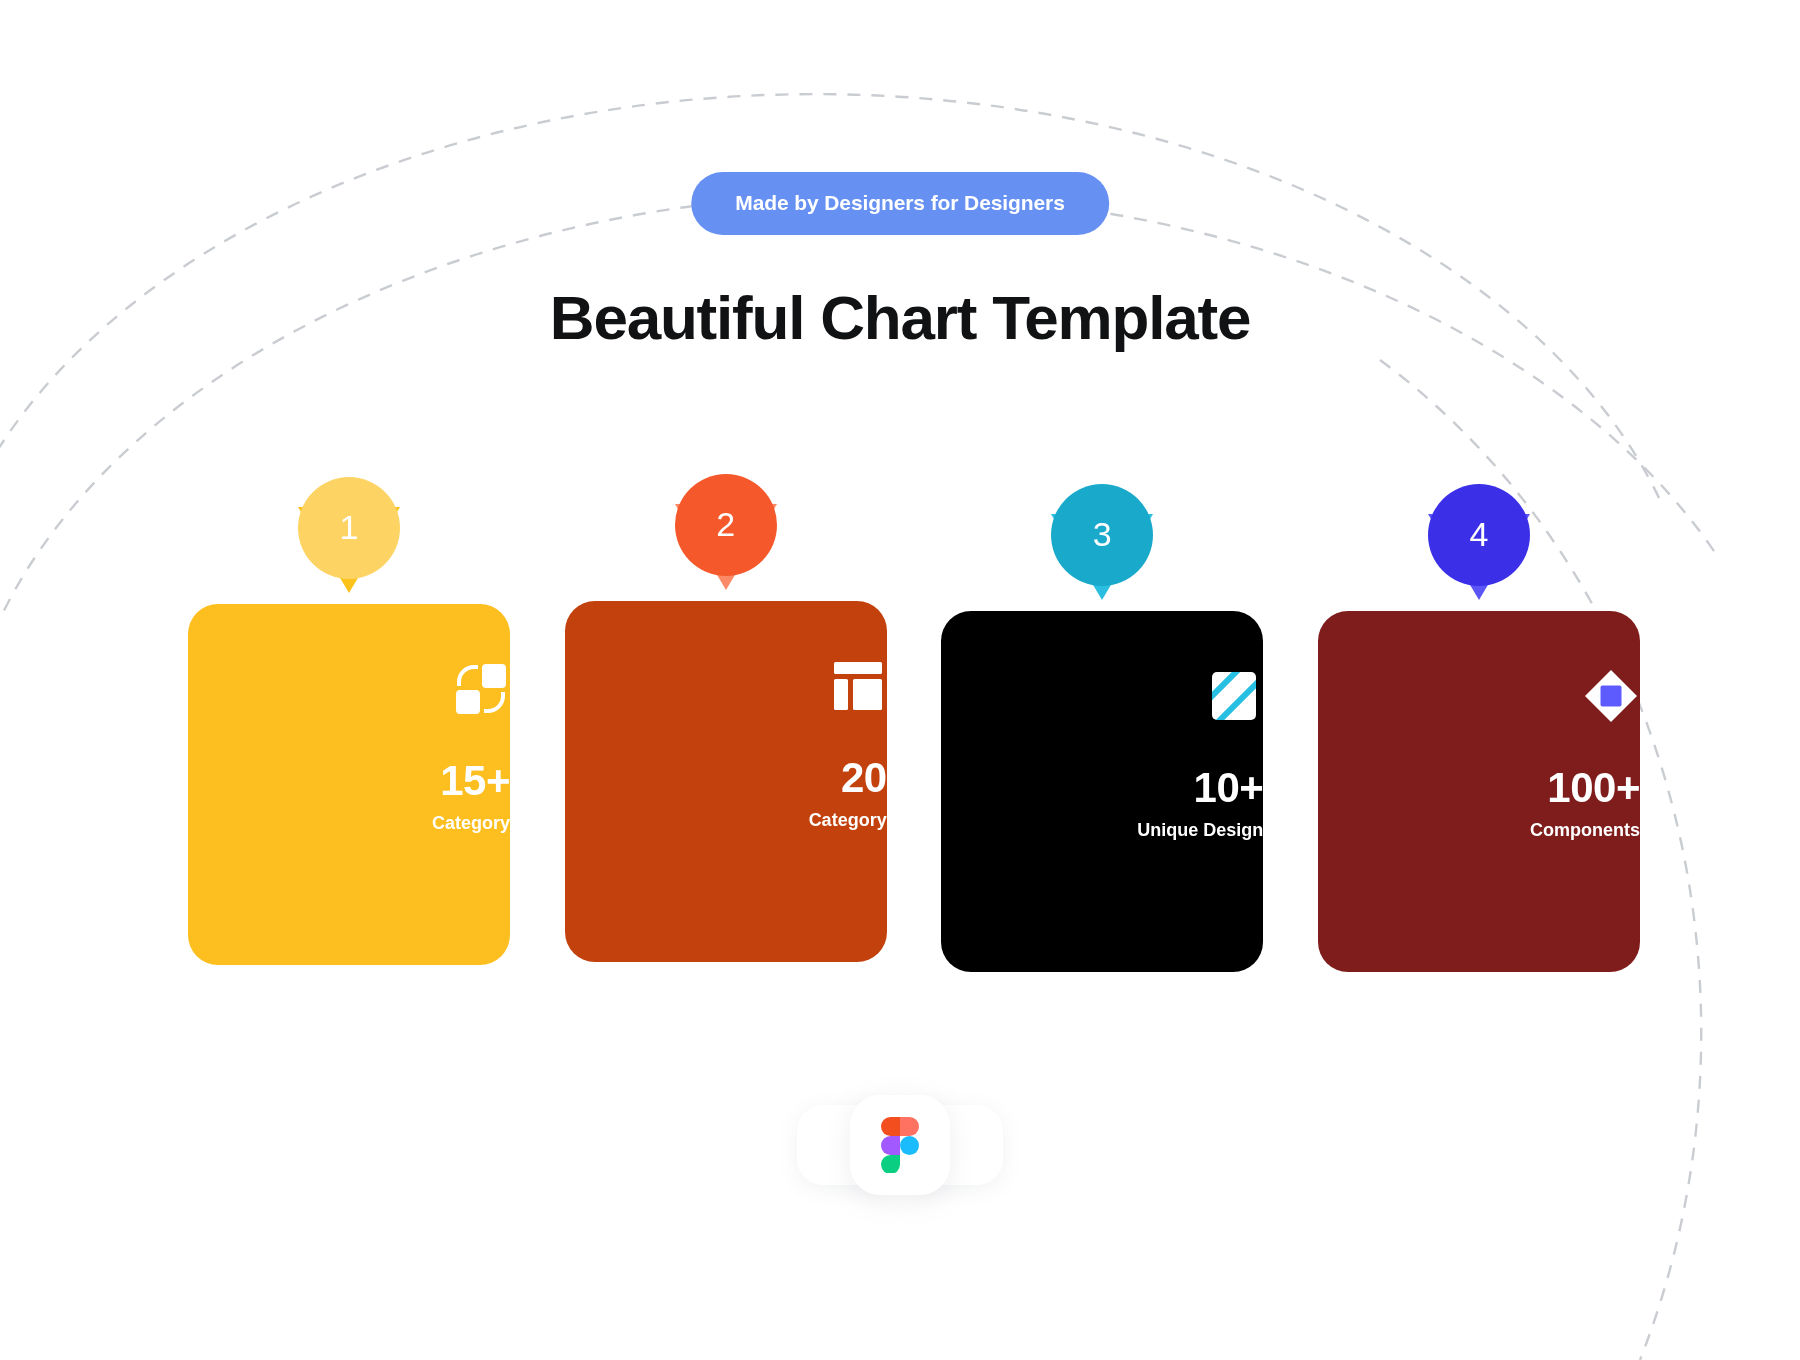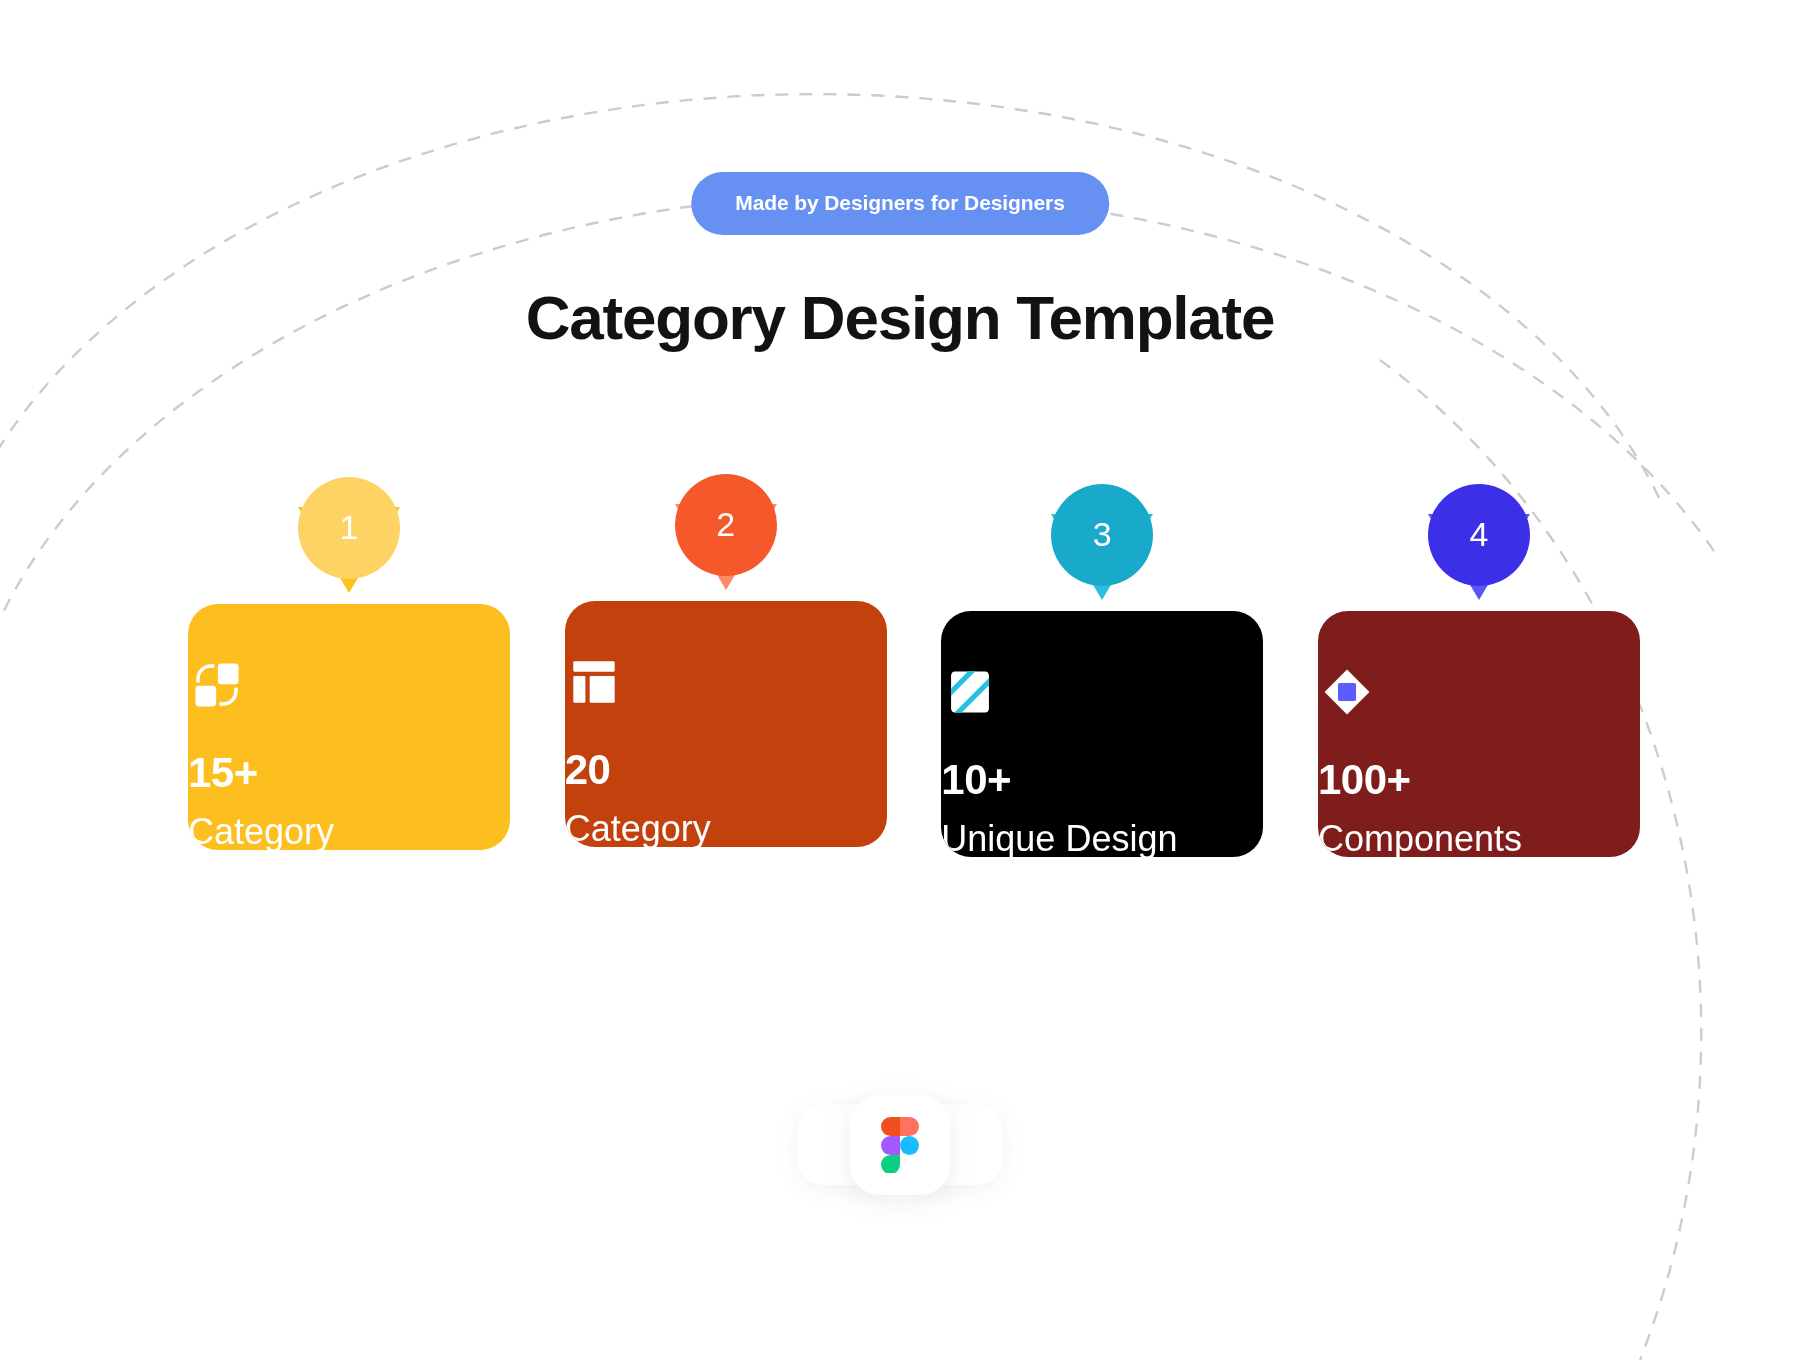--- a/index.html
+++ b/index.html
@@ -97,45 +97,45 @@
     font-size:34px;
     font-weight:normal;
     line-height:1;
     padding-bottom:2px;
   }
 
   
   .card {
     position:relative;
     width:322px;
-    height:246px;
+    height:361px;
     border-radius:30px;
     display:flex;
     flex-direction:column;
-    align-items:flex-start;
+    align-items:flex-end;
     overflow:hidden;
   }
   .card-icon {
     margin-top:56px;
     width:58px;
     height:58px;
   }
   .card-value {
     margin-top:42px;
     color:#ffffff;
     font-size:42px;
     font-weight:bold;
     line-height:1;
     letter-spacing:-0.5px;
   }
   .card-label {
-    margin-top:20px;
-    color:#ffffff;
-    font-size:36px;
-    font-weight:normal;
+    margin-top:12px;
+    color:#ffffff;
+    font-size:18px;
+    font-weight:bold;
     line-height:1;
   }
 
   
   .card-wrap.c1 { margin-top:0px; }
   .card-wrap.c2 { margin-top:-3px; }
   .card-wrap.c3 { margin-top:7px; }
   .card-wrap.c4 { margin-top:7px; }
 
   
@@ -176,21 +176,21 @@
 <body>
 
 <svg id="arc-layer" viewBox="0 0 1800 1360" xmlns="http://www.w3.org/2000/svg">
   <path d="M -30 700 A 920 610 0 0 1 1720 560" fill="none" stroke="#C9CCD1" stroke-width="2.4" stroke-dasharray="13 11"></path>
   <path d="M -30 840 A 860 560 0 0 1 1660 500" fill="none" stroke="#C9CCD1" stroke-width="2.4" stroke-dasharray="13 11"></path>
   <path d="M 1380 360 A 700 800 0 0 1 1640 1360" fill="none" stroke="#C9CCD1" stroke-width="2.4" stroke-dasharray="13 11"></path>
 </svg>
 
 <div class="badge">Made by Designers for Designers</div>
 
-<h1 class="page-title">Category Design Template</h1>
+<h1 class="page-title">Beautiful Chart Template</h1>
 
 <div class="cards-row">
 
   <div class="card-wrap c1">
     <div class="pin">
       <div class="pin-tail" style="border-top-color:#FBC21C"></div>
       <div class="pin-head" style="background:#FDD464">
         <span class="pin-num">1</span>
       </div>
     </div>

